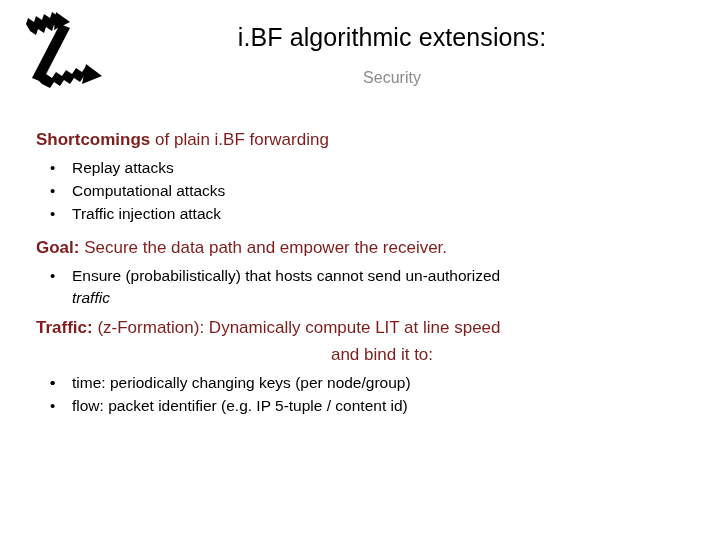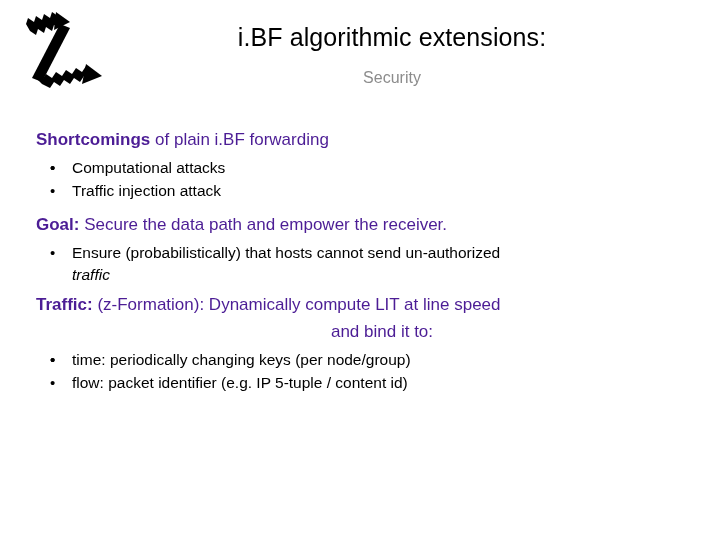--- a/index.html
+++ b/index.html
@@ -52,21 +52,21 @@
   .body {
     position: absolute;
     left: 36px;
     top: 128px;
     width: 660px;
   }
   .lvl1 {
     font-size: 17px;
     line-height: 23px;
     margin: 0 0 4px 0;
-    color: #4c1d95;
+    color: #7f1d1d;
   }
   .bold {
     font-weight: bold;
   }
   .bullets {
     margin: 6px 0 0 0;
     padding: 0;
     list-style: none;
   }
   .bullet {
@@ -121,20 +121,21 @@
 
   <div class="body">
 
     <div class="lvl1">
       <span class="bold">Shortcomings</span><span> of plain i.BF forwarding</span>
     </div>
 
     <ul class="bullets">
       <li class="bullet">
         <span class="dot">•</span>
+        <span>Replay attacks</span>
       </li>
       <li class="bullet">
         <span class="dot">•</span>
         <span>Computational attacks</span>
       </li>
       <li class="bullet">
         <span class="dot">•</span>
         <span>Traffic injection attack</span>
       </li>
     </ul>

